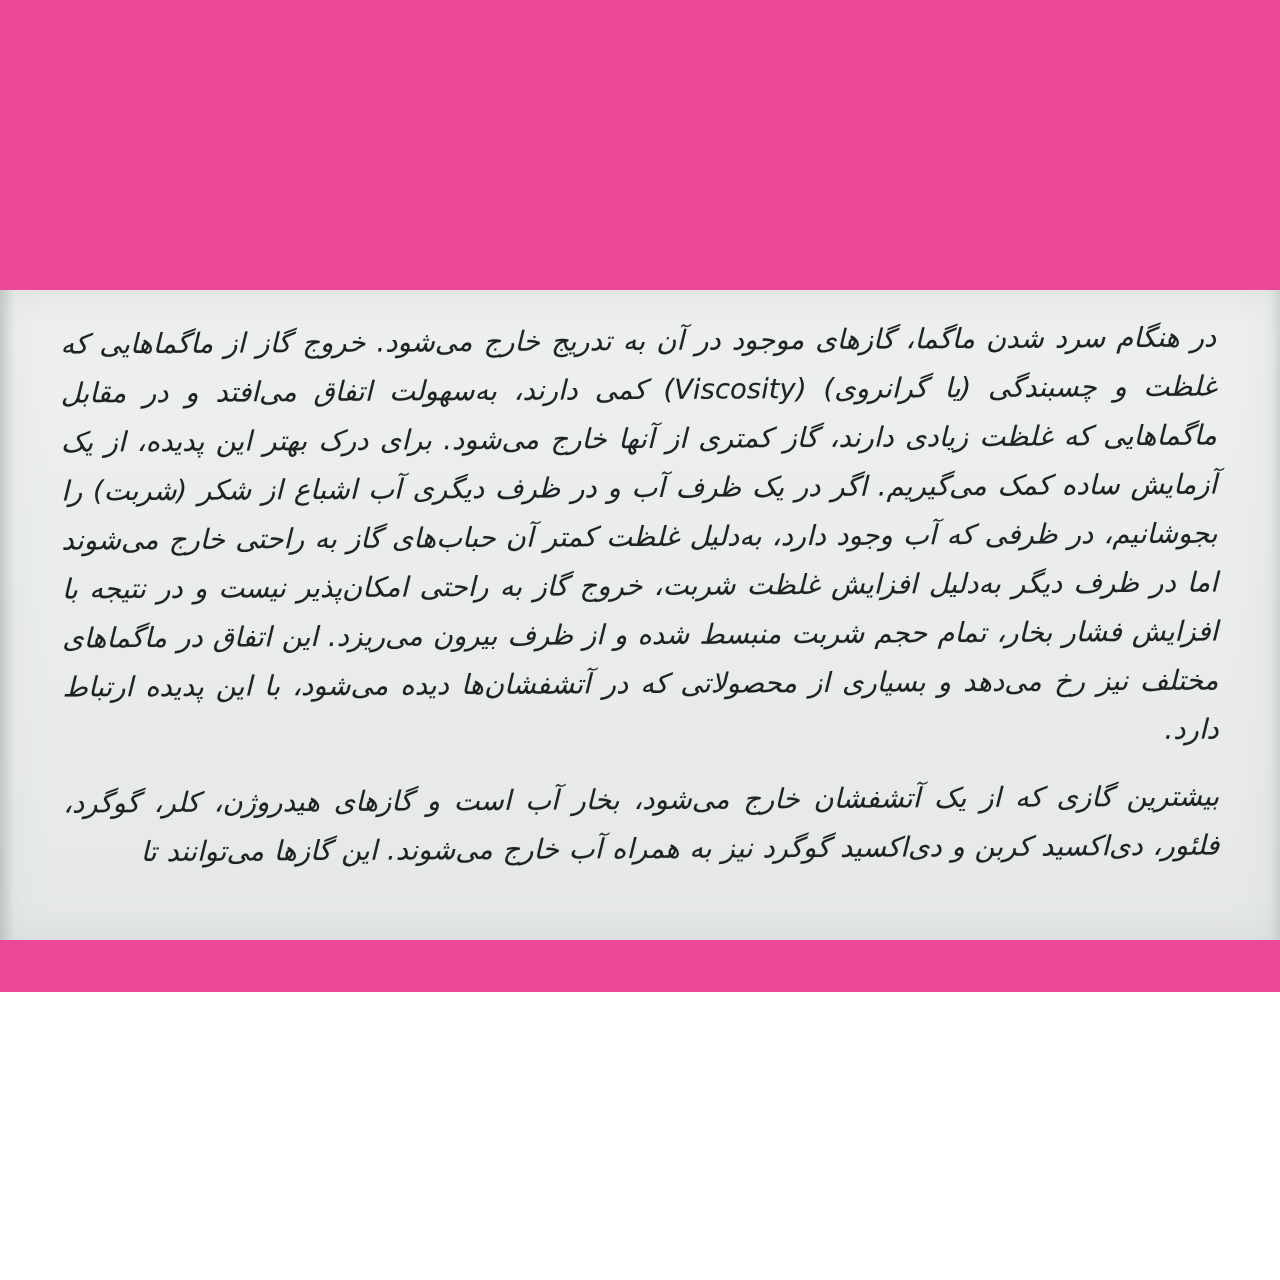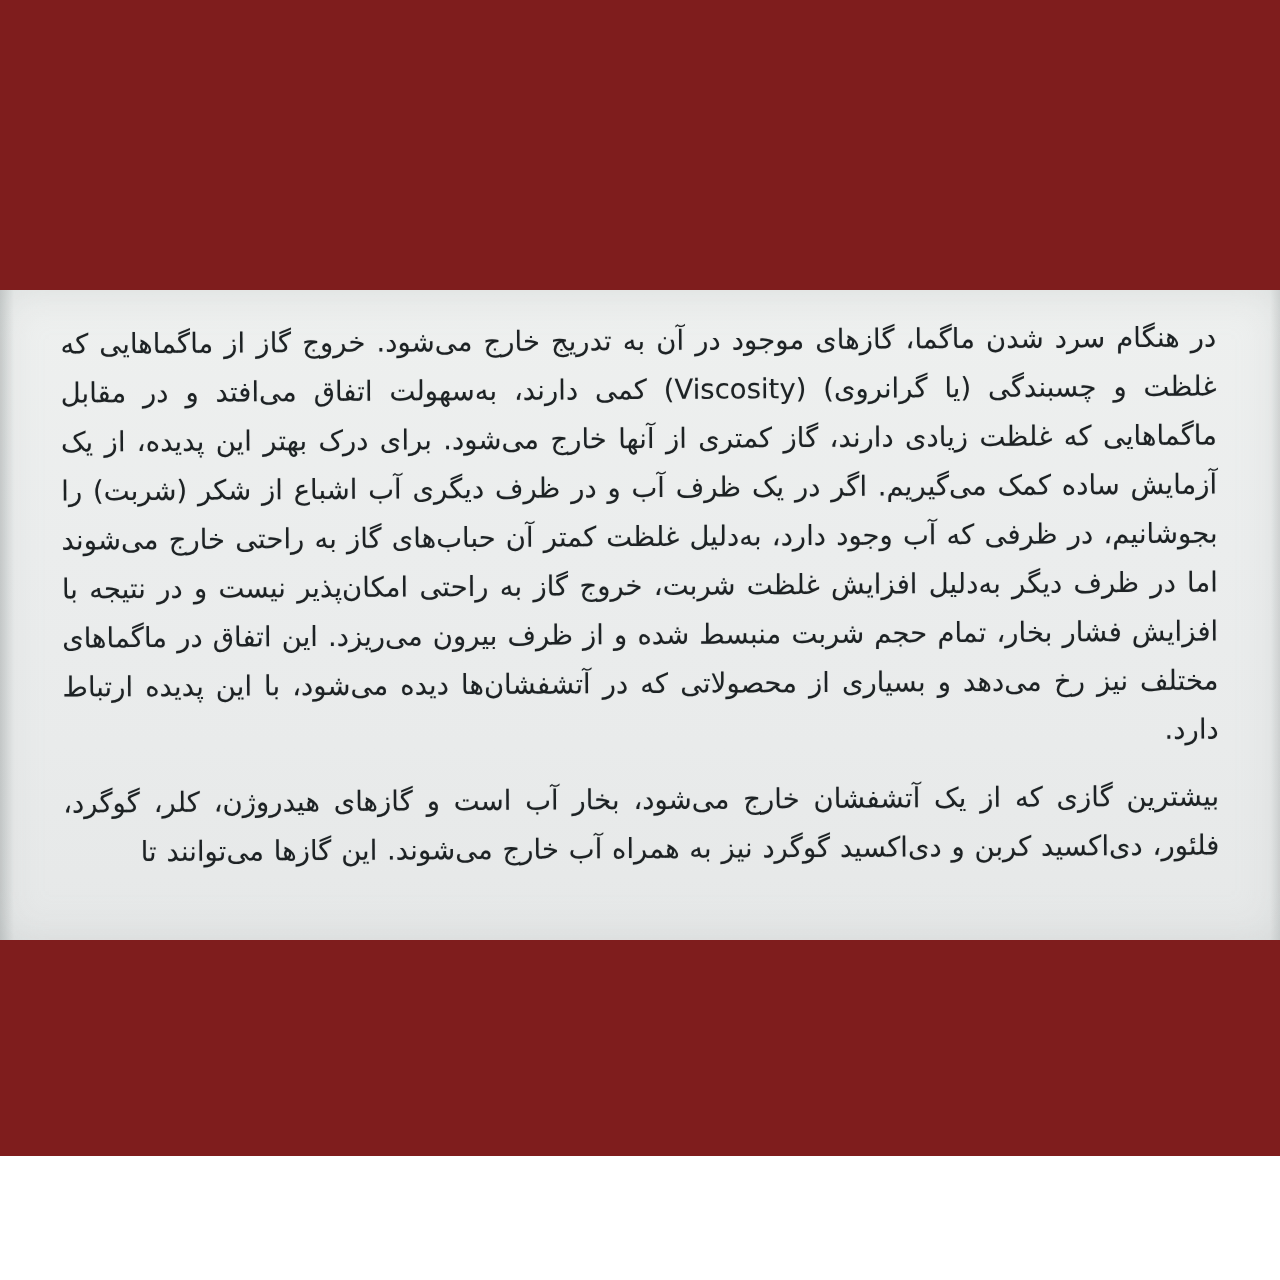--- a/index.html
+++ b/index.html
@@ -3,24 +3,25 @@
 <meta charset="utf-8">
 <style>
   html, body {
     margin: 0;
     padding: 0;
     background: #ffffff;
   }
   #page {
     position: relative;
     width: 1280px;
-    height: 1156px;
-    background: #7f1d1d;
+    height: 992px;
+    background: #ec4899;
     overflow: hidden;
     font-family: "DejaVu Sans", "Liberation Sans", sans-serif;
+    font-style: italic;
   }
   
   #scan {
     position: absolute;
     left: 0;
     top: 290px;
     width: 1280px;
     height: 650px;
     background: #eceeed;
     

